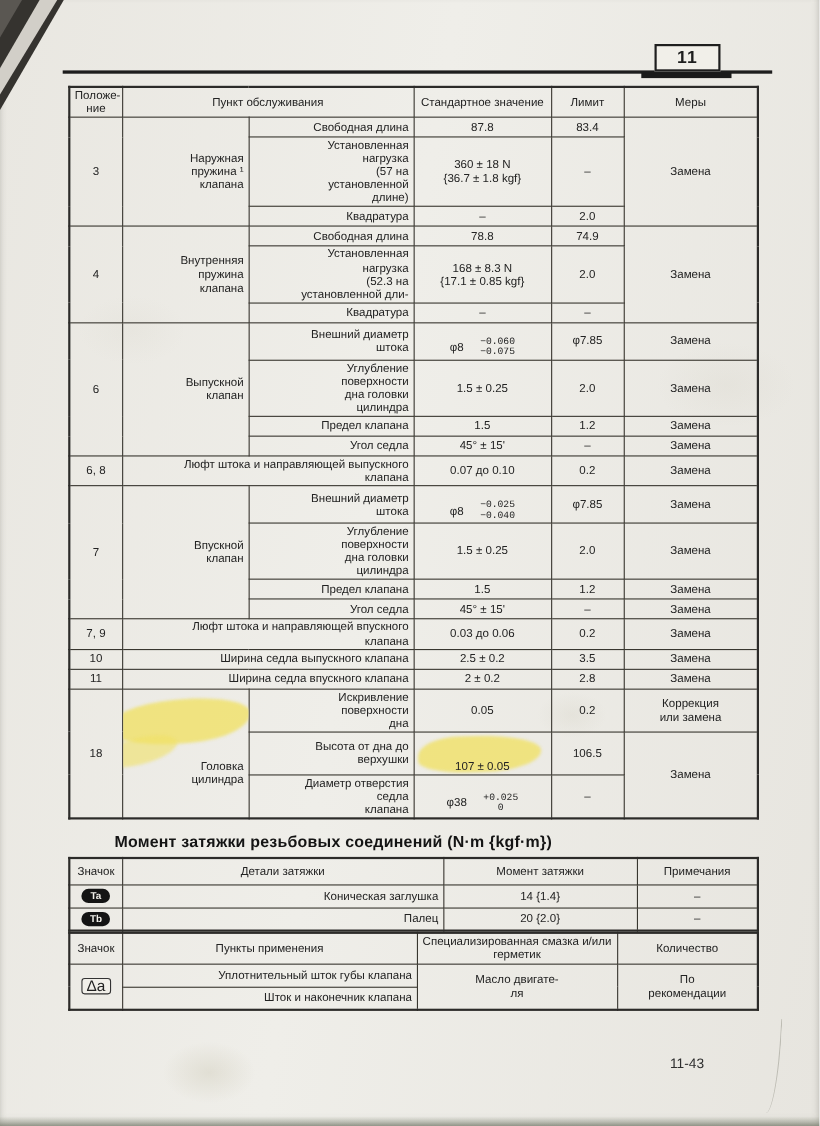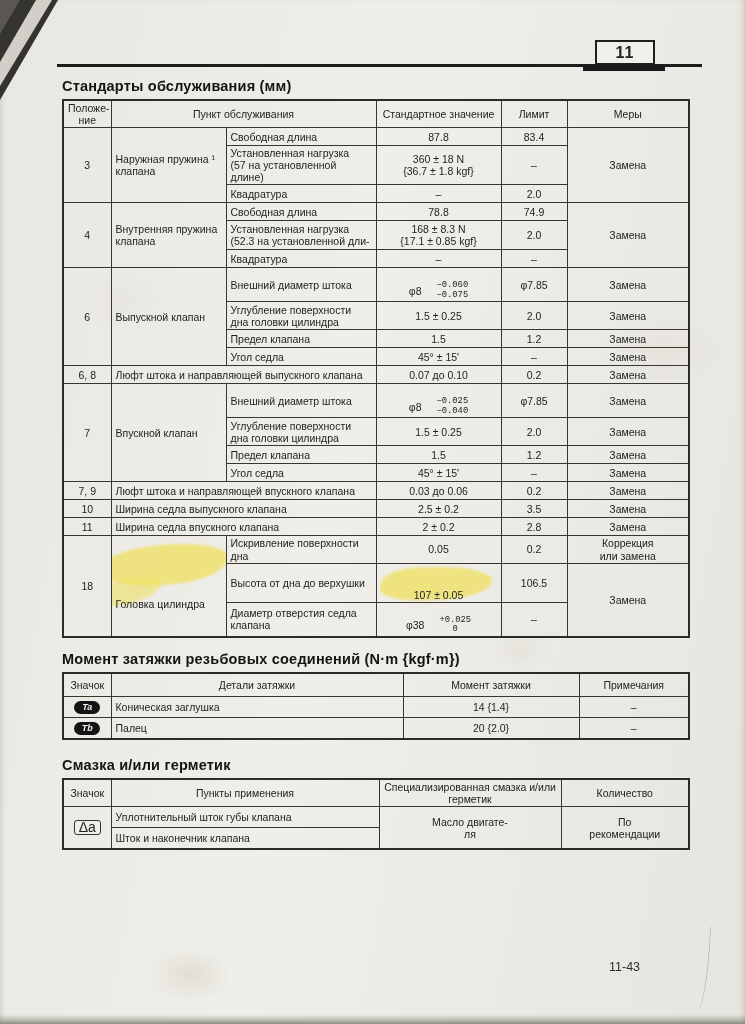--- a/index.html
+++ b/index.html
@@ -23,41 +23,41 @@
   .rule { position:absolute; left:57px; top:64px; width:645px; height:2.6px; background:#1d1d1d; }
   .rule-thick { position:absolute; left:583px; top:66px; width:82px; height:4.5px; background:#1a1a1a; }
   .chapter-box {
     position:absolute; left:595px; top:40px; width:60px; height:25px;
     border:2.2px solid #1e1e1e; background:#f1efe9; box-sizing:border-box;
     display:flex; align-items:center; justify-content:center;
     font-weight:bold; font-size:16px; letter-spacing:1px;
   }
   .content { position:absolute; left:62px; top:78px; width:626px; }
   .sec-title { font-size:14.5px; font-weight:bold; color:#141414; margin:0 0 5px 0; letter-spacing:.2px; }
-  .sec-title.t2 { margin-top:13px; }
+  .sec-title.t2 { margin-top:13px;margin-left:42px; }
   .sec-title.t3 { margin-top:17px; }
 
   table { border-collapse:collapse; table-layout:fixed; width:626px; background:transparent; }
   table { border:2px solid #2c2b29; }
   th, td {
     border:1.4px solid #38362f; padding:1px 4px; font-size:10.5px; line-height:1.15;
     text-align:center; vertical-align:middle; white-space:pre-line; font-weight:normal;
     color:#232323; overflow:hidden;
   }
-  td.lft, th.lft { text-align:left; }
+  td.lft, th.lft { text-align:right;padding-left:40px; }
   tr.h26{height:26px} tr.r18{height:18px} tr.r22{height:22px} tr.r28{height:28px}
   tr.r29{height:29px} tr.r30{height:30px} tr.h28{height:28px} tr.r21{height:21px} tr.h24{height:24px}
 
   .tol { display:inline-flex; align-items:center; gap:15px; justify-content:center; }
   .stk { display:inline-flex; flex-direction:column; font-size:8.8px; line-height:9.5px; text-align:left; }
   .stk em { font-style:normal;font-family:Liberation Mono, monospace; }
 
   .pill {
     display:inline-block; min-width:20px; padding:0 3px; height:13px; line-height:13px;
-    background:#141414; color:#f2f0ea; border-radius:8px; font-size:9px; font-weight:bold; text-align:center;font-style:italic;
+    background:#141414; color:#f2f0ea; border-radius:8px; font-size:9px; font-weight:bold; text-align:center;
   }
   .oilbox {
     display:inline-block; border:1.3px solid #333; border-radius:3px; background:#f1efe9;
     font-size:14px; height:13px; line-height:13px; padding:0 4px; color:#222;text-align:center;
   }
 
   .pos-rel { position:relative; }
   .hl { position:absolute; background:#f0e167; opacity:.8; filter:blur(1.3px); z-index:0; }
   .hl-head { left:-14px; top:9px; width:130px; height:40px; transform:rotate(-5deg);
              border-radius:50% 50% 45% 55% / 55% 45% 60% 50%; }
@@ -86,21 +86,20 @@
   </svg>
 
   <div class="rule"></div>
   <div class="rule-thick"></div>
   <div class="chapter-box">
     <span>11</span>
   </div>
 
   <div class="content">
 
-    <div class="sec-title">Стандарты обслуживания (мм)</div>
 
     <table>
       <colgroup>
           <col style="width:48px">
           <col style="width:115px">
           <col style="width:150px">
           <col style="width:125px">
           <col style="width:66px">
           <col style="width:122px">
         </colgroup>
@@ -314,21 +313,20 @@
       </tr>
       <tr class="r21">
         <td><span class="pill">Tb</span></td>
         <td class="lft">Палец</td>
         <td>20 {2.0}</td>
         <td>–</td>
       </tr>
     </tbody>
       </table>
 
-    <div class="sec-title t3">Смазка и/или герметик</div>
     <table>
       <colgroup>
           <col style="width:48px">
           <col style="width:268px">
           <col style="width:182px">
           <col style="width:128px">
         </colgroup>
       <tbody>
           <tr class="h28">
         <th>Значок</th>

